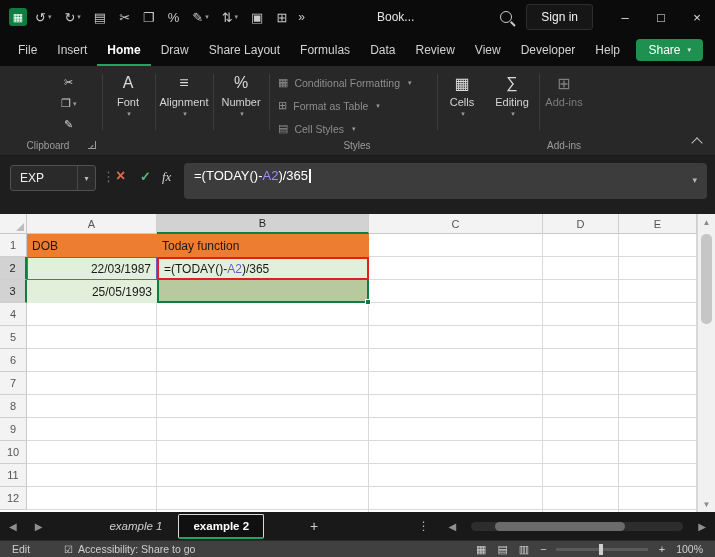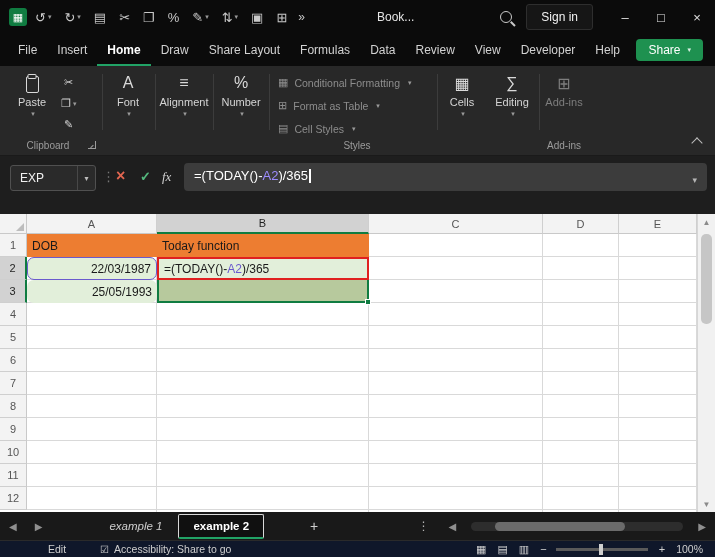--- a/index.html
+++ b/index.html
@@ -59,21 +59,21 @@
   .namebox { position:absolute; left:10px; top:9px; width:86px; height:26px; background:#2a2a2a;
              border:1px solid #505050; border-radius:3px; display:flex; align-items:center; }
   .namebox .nb-text { flex:1; color:#f0f0f0; font-size:12px; padding-left:9px; }
   .namebox .nb-drop { width:18px; height:100%; border-left:1px solid #484848; display:flex; align-items:center;
                       justify-content:center; color:#bdbdbd; font-size:8px; }
   .fb-dots { position:absolute; left:102px; top:13px; color:#777; font-size:13px; }
   .fb-cancel { position:absolute; left:116px; top:11px; color:#e26650; font-size:16px; font-weight:bold; }
   .fb-enter { position:absolute; left:140px; top:13px; color:#54b87e; font-size:13px; font-weight:bold; }
   .fb-fx { position:absolute; left:162px; top:13px; color:#d0d0d0; font-size:13px; font-style:italic;
            font-family:"Liberation Serif", serif; }
-  .fb-input { position:absolute; left:184px; right:8px; top:7px; height:28px; background:#3c3c3c; border-radius:4px;
+  .fb-input { position:absolute; left:184px; right:8px; top:7px; height:36px; background:#3c3c3c; border-radius:4px;
               color:#fff; font-size:13px; padding:5px 24px 0 10px; }
   .fb-input .ref { color:#9d8cff; }
   .caret { display:inline-block; width:1.5px; height:14px; background:#ffffff; vertical-align:text-bottom; margin-left:1px; }
   .fb-expand { position:absolute; right:10px; top:12px; color:#b5b5b5; font-size:9px; }
 
   
   .gridarea { height:298px; background:#ffffff; position:relative; flex:0 0 auto; color:#1a1a1a; }
   .corner { position:absolute; left:0; top:0; width:27px; height:20px; background:#f3f3f3;
             border-right:1px solid #c9c9c9; border-bottom:1px solid #c9c9c9; }
   .corner::after { content:""; position:absolute; right:2px; bottom:2px; border-left:8px solid transparent;
@@ -84,21 +84,21 @@
   .ch.sel { background:#d2d2d2; color:#1f1f1f; border-bottom:2px solid #107C41; }
   .rowheads { position:absolute; left:0; top:20px; width:27px; }
   .rh { width:27px; height:23px; background:#f3f3f3; border-right:1px solid #c9c9c9; border-bottom:1px solid #cfcfcf;
         display:flex; align-items:center; justify-content:center; font-size:11px; color:#555; }
   .rh.sel { background:#d2d2d2; color:#1f1f1f; border-right:2px solid #107C41; }
   .cells { position:absolute; left:27px; top:20px; width:670px; height:278px;
            background-image:repeating-linear-gradient(to bottom, transparent 0 22px, #d9d9d9 22px 23px); }
   .vline { position:absolute; top:0; bottom:0; width:1px; background:#d9d9d9; }
   .cell { position:absolute; height:23px; font-size:12px; display:flex; align-items:center; padding:0 5px; }
   .cell.orange { background:#ED7D31; color:#1a1a1a; }
-  .cell.lgreen { background:#E2EFDA;border-radius:7px; }
+  .cell.lgreen { background:#E2EFDA; }
   .cell.sage  { background:#B7C99D; }
   .cell.right { justify-content:flex-end; }
   .refbox { border:1px solid #6A5ACD; }
   .rangebox { position:absolute; border:2px solid #107C41; pointer-events:none; z-index:2; }
   .handle { position:absolute; right:-4px; bottom:-4px; width:6px; height:6px; background:#107C41; border:1px solid #fff; }
   .redbox { border:2px solid #E02020; z-index:3; background:#E2EFDA; }
   .redbox .ref { color:#6A5ACD; }
   .vscroll { position:absolute; left:697px; top:0; width:18px; height:298px; background:#f1f1f1; border-left:1px solid #d6d6d6; }
   .vscroll .arr { width:100%; height:16px; display:flex; align-items:center; justify-content:center; color:#8a8a8a; font-size:8px; }
   .vscroll .thumb { position:absolute; left:3px; top:20px; width:11px; height:90px; background:#c6c6c6; border-radius:5px; }
@@ -110,22 +110,22 @@
   .sheet-tab { font-size:11.5px; color:#cfcfcf; padding:5px 14px; margin-left:2px; }
   .sheet-tab.t1 { margin-left:44px;font-style:italic; }
   .sheet-tab.active { background:#101010; border:1px solid #d9d9d9; border-bottom:2px solid #21A366;
                       color:#ffffff; font-weight:bold; border-radius:2px; }
   .new-sheet { color:#cfcfcf; font-size:14px; margin-left:38px; padding:0 8px; }
   .tab-dots { color:#b5b5b5; font-size:12px; margin-right:10px; }
   .hscroll-track { width:212px; height:9px; background:#2d2d2d; border-radius:5px; position:relative; margin:0 6px; }
   .hscroll-thumb { position:absolute; left:24px; width:130px; height:9px; background:#6b6b6b; border-radius:5px; }
 
   
-  .statusbar { height:17px; background:#0f172a; border-top:1px solid #2a2a2a; display:flex; align-items:center;
-               color:#cfcfcf; font-size:10.5px; flex:0 0 auto;padding-left:36px; }
+  .statusbar { height:17px; background:#404040; border-top:1px solid #2a2a2a; display:flex; align-items:center;
+               color:#cfcfcf; font-size:10.5px; flex:0 0 auto; }
   .sb-mode { padding-left:12px; }
   .sb-acc { display:flex; align-items:center; gap:5px; margin-left:34px; }
   .sb-acc .ic { font-size:10px; color:#cfcfcf; }
   .view-ic { font-size:11px; color:#cfcfcf; margin-left:11px; }
   .zoom-minus, .zoom-plus { margin-left:11px; font-size:11px; }
   .zoom-track { width:92px; height:3px; background:#5a5a5a; margin-left:9px; position:relative; }
   .zoom-thumb { position:absolute; left:43px; top:-4px; width:4px; height:11px; background:#cfcfcf; }
   .zoom-val { margin-left:11px; margin-right:12px; }
 </style>
 </head>
@@ -195,27 +195,20 @@
     <div class="menu-item">Developer</div>
     <div class="menu-item">Help</div>
     <div class="share-btn">
       <span>Share</span>
       <span class="chev">▾</span>
     </div>
   </div>
 
   <div class="ribbon">
 
-    <div class="rb-big" style="left:10px; width:44px;">
-      <span class="ic">
-          <span class="clipb"></span>
-        </span>
-      <span>Paste</span>
-      <span class="chev">▾</span>
-    </div>
     <div class="small-stack">
       <div class="ss-btn">
           <span>✂</span>
         </div>
       <div class="ss-btn">
           <span>❐</span>
           <span class="chev">▾</span>
         </div>
       <div class="ss-btn">
           <span>✎</span>

